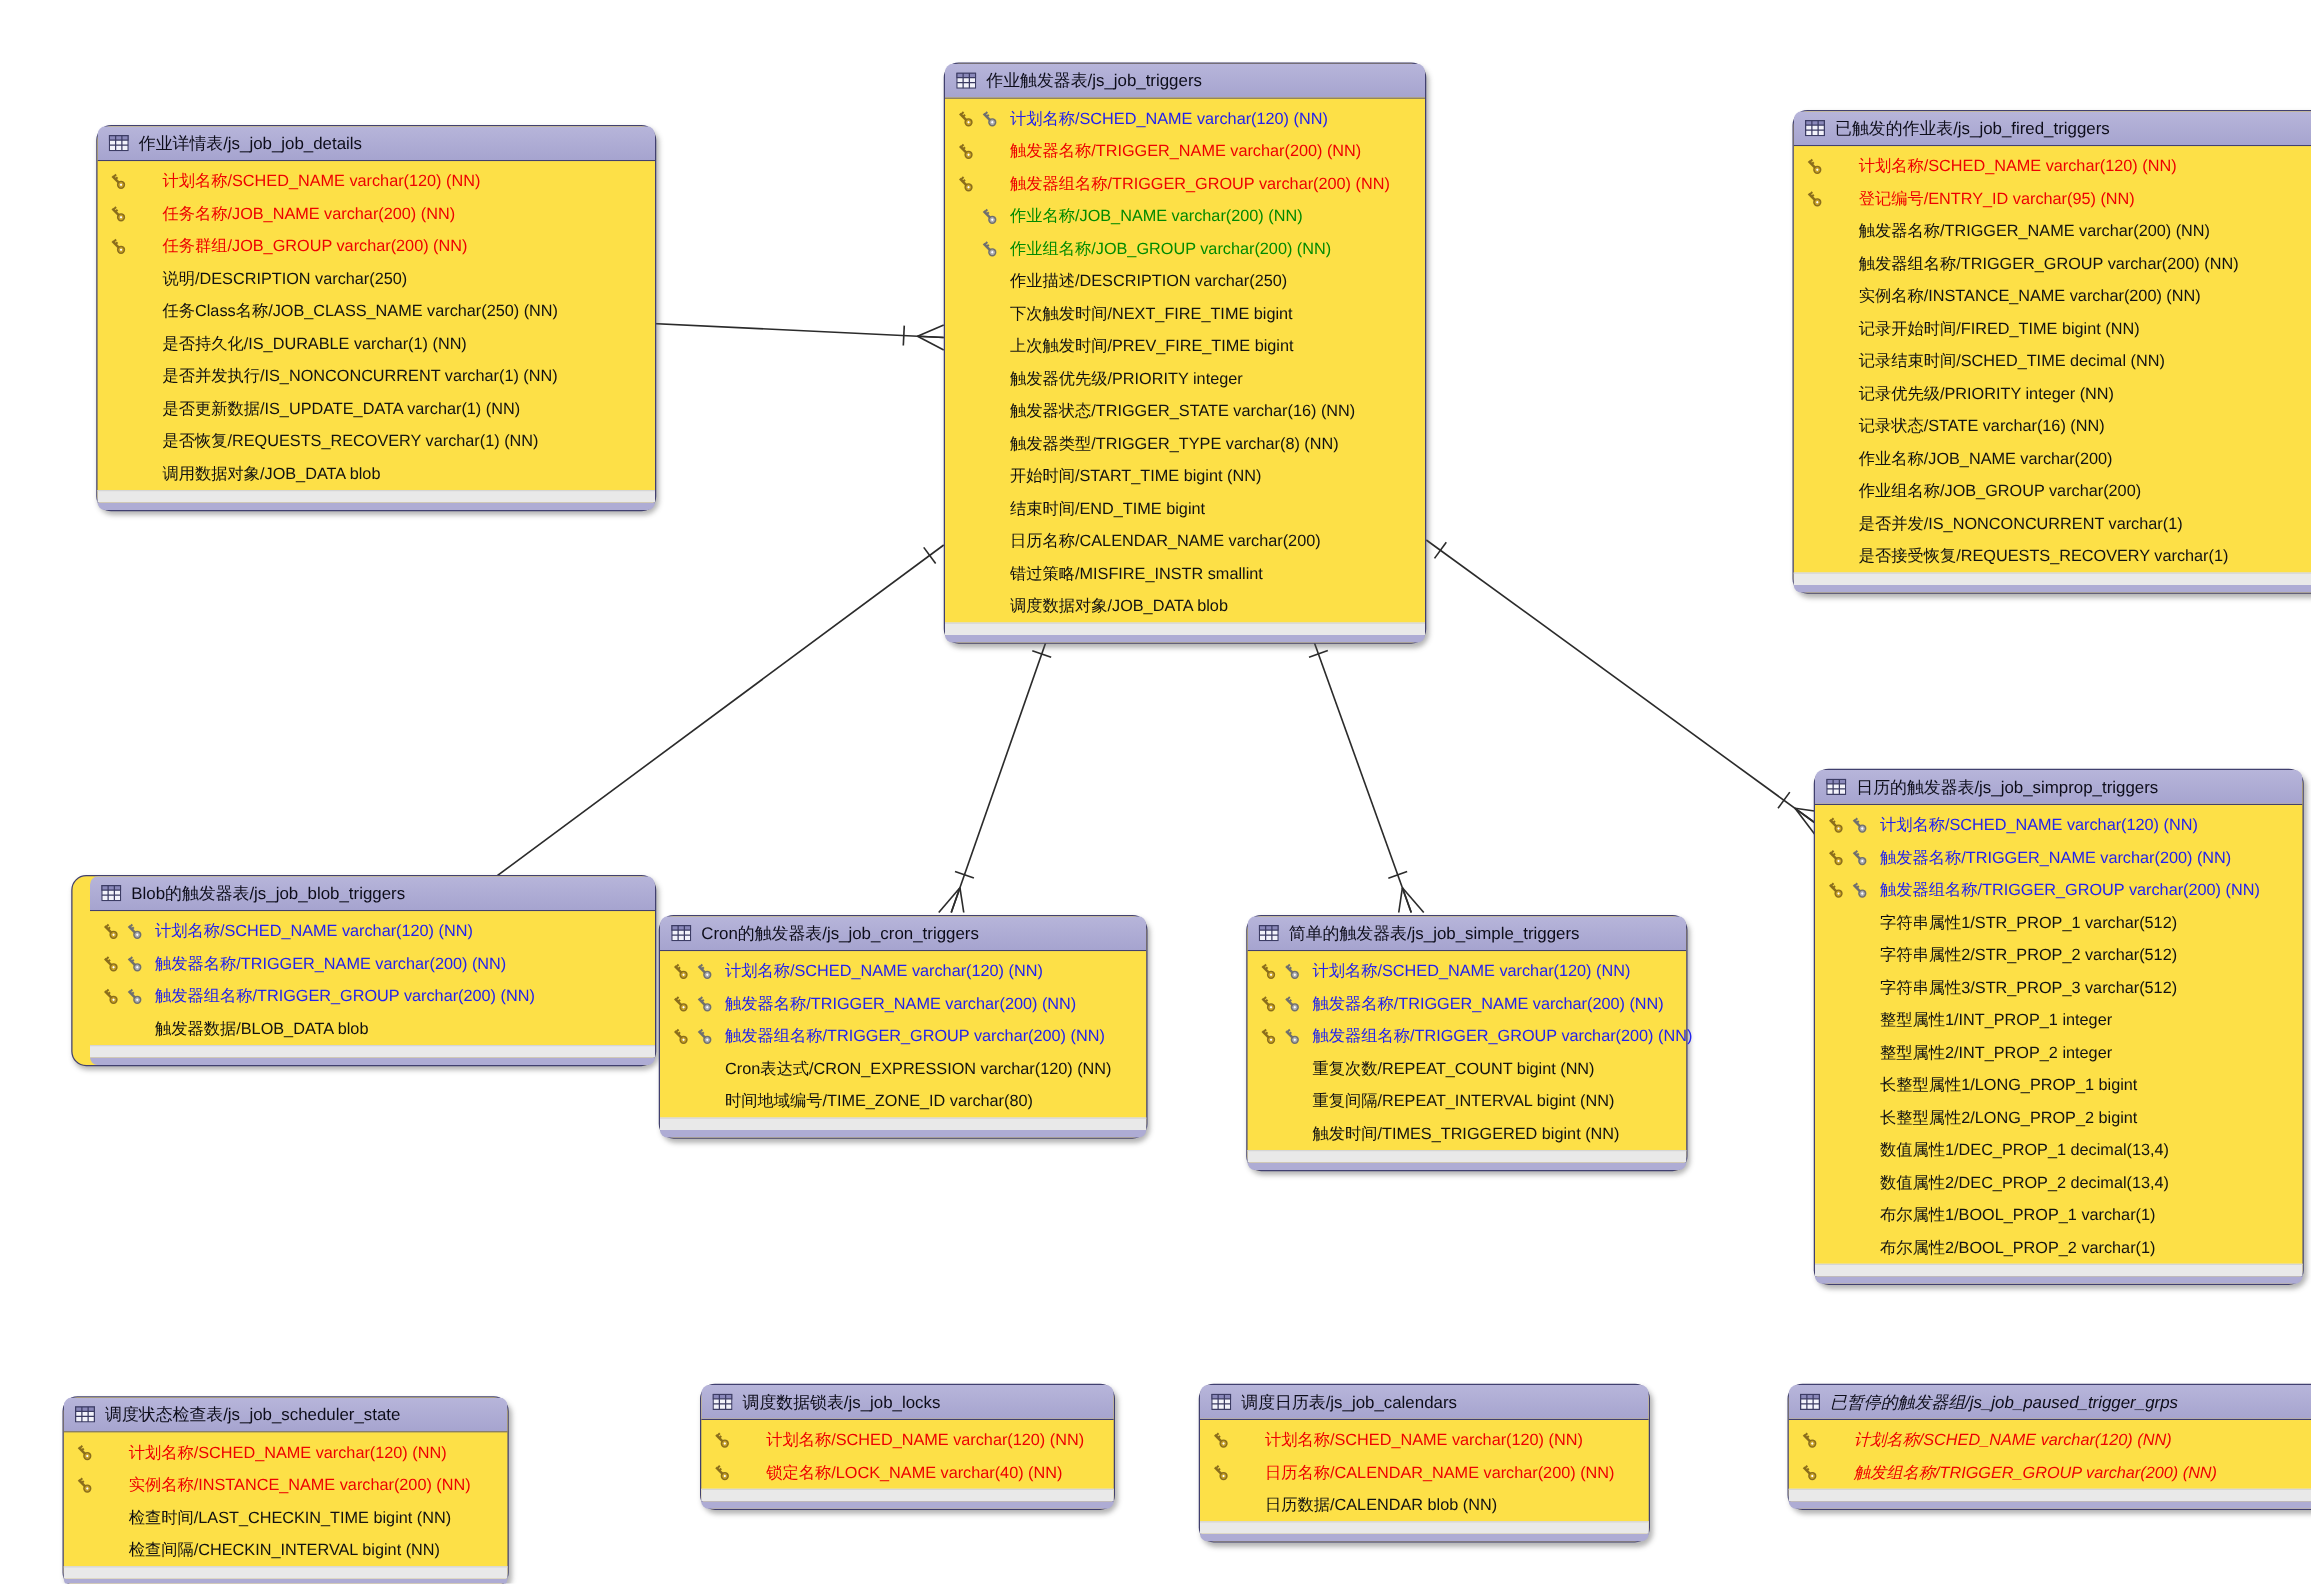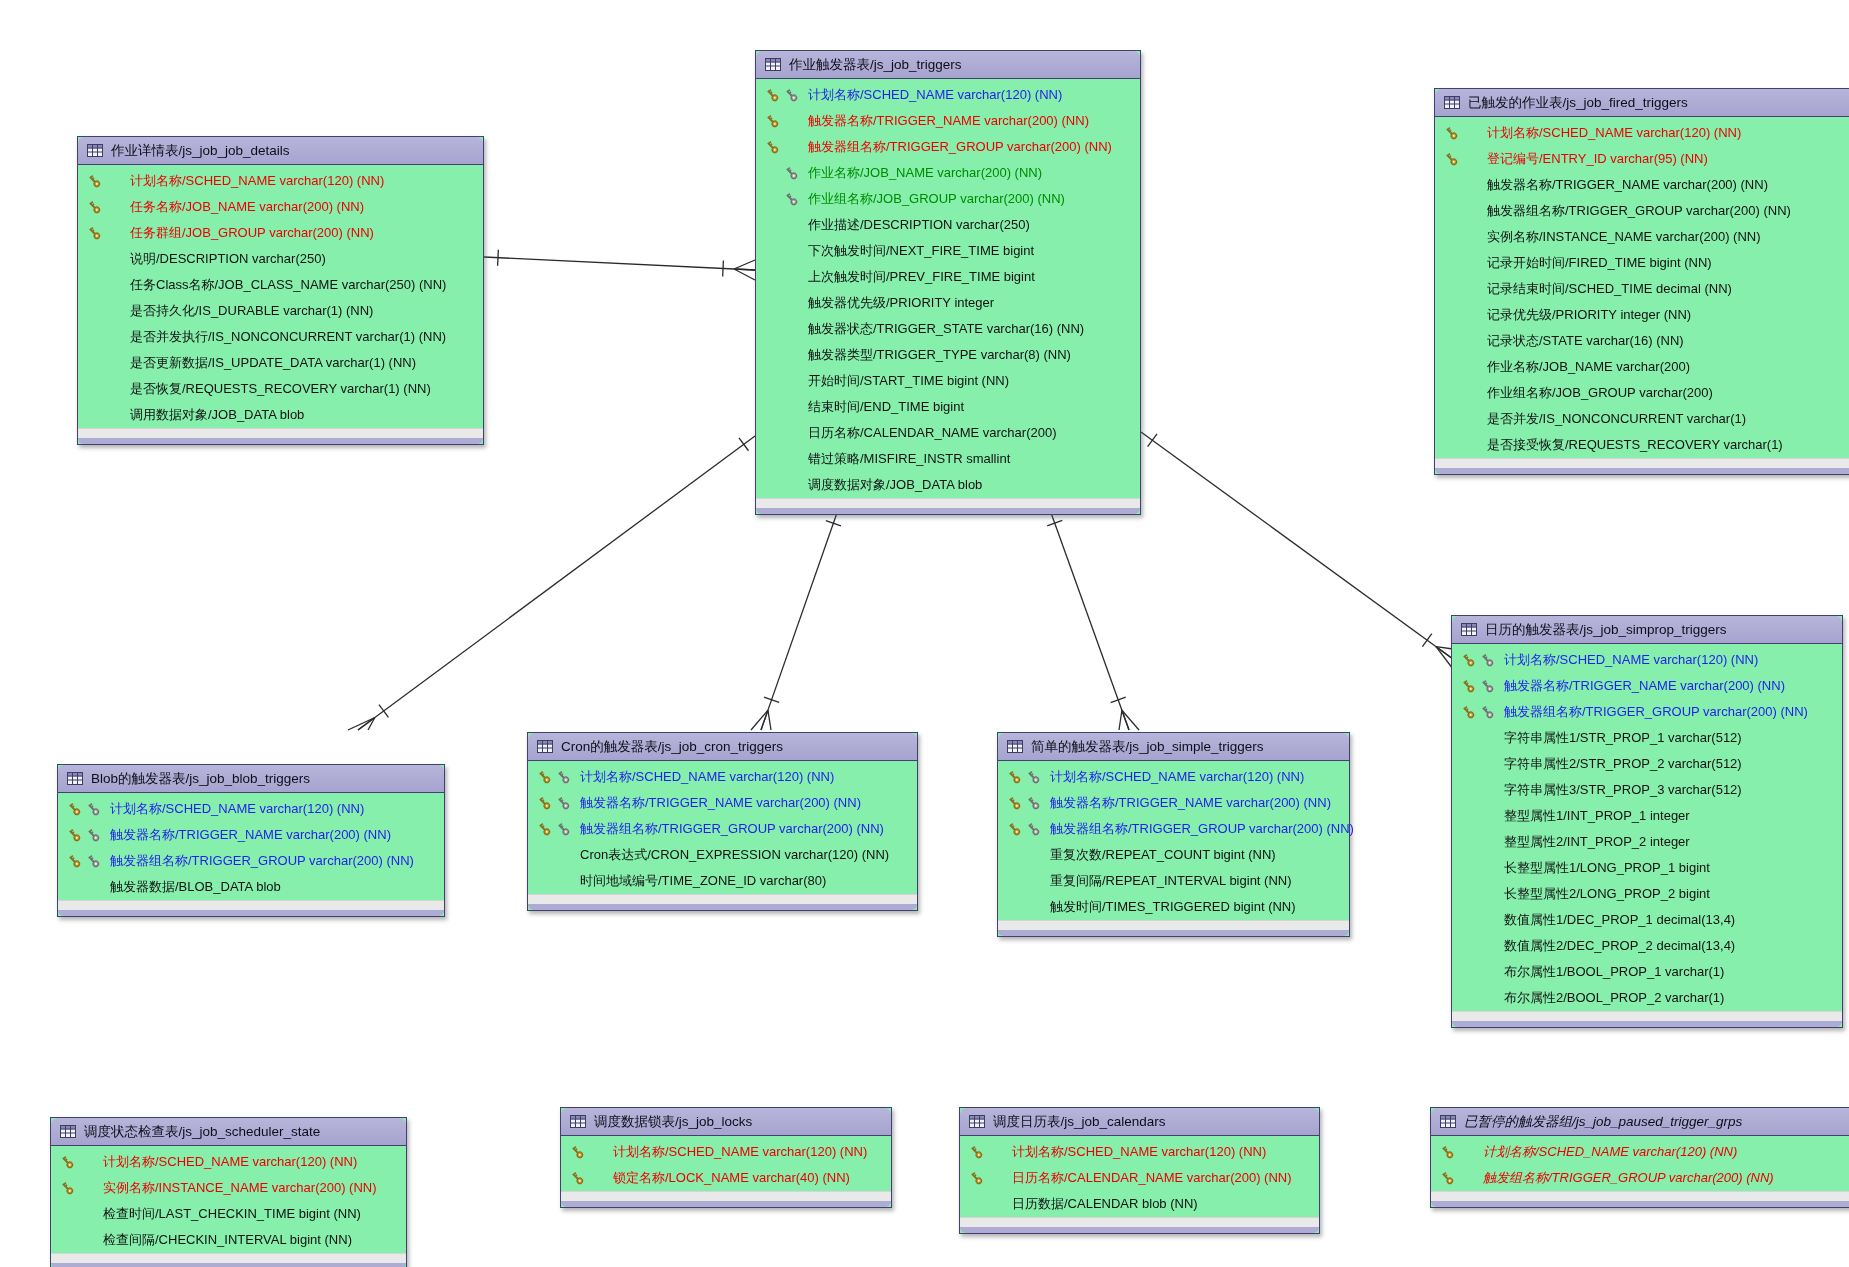--- a/index.html
+++ b/index.html
@@ -6,23 +6,23 @@
   #canvas{
     position:relative;
     width:1849px;height:1267px;
     background:#ffffff;
     font-family:"Liberation Sans","DejaVu Sans",sans-serif;
     overflow:hidden;
   }
   #rel-layer{position:absolute;left:0;top:0;width:1849px;height:1267px;}
   .ertable{
     position:absolute;
-    background:#86efac;
+    background:#fde047;
     border:1.5px solid #41406f;
-    border-radius:0;
+    border-radius:12px;
     box-shadow:2px 3px 4px rgba(90,90,90,.45);
     box-sizing:border-box;
   }
   .ertable .hd{
     display:flex;align-items:center;gap:8px;
     background:linear-gradient(#b7b5da,#a6a4cf);
     border-bottom:1.5px solid #41406f;
     border-radius:6.5px 6.5px 0 0;
     height:28px;
     padding:0 9px;
@@ -88,21 +88,21 @@
       </g>
       <g>
         <line x1="1141" y1="432" x2="1453" y2="659" stroke="#2b2b2b" stroke-width="1.3"></line>
         <line x1="1157.0273422444789" y1="433.767569115578" x2="1147.614129593776" y2="446.7055530231521" stroke="#2b2b2b" stroke-width="1.3"></line>
         <line x1="1431.8306385102032" y1="633.7045827448071" x2="1422.4174258595003" y2="646.6425666523812" stroke="#2b2b2b" stroke-width="1.3"></line>
         <line x1="1436.018896121309" y1="646.6451583959524" x2="1453" y2="669" stroke="#2b2b2b" stroke-width="1.3"></line>
         <line x1="1436.018896121309" y1="646.6451583959524" x2="1453" y2="649" stroke="#2b2b2b" stroke-width="1.3"></line>
         <line x1="1436.018896121309" y1="646.6451583959524" x2="1453" y2="659" stroke="#2b2b2b" stroke-width="1.3"></line>
       </g>
     </svg>
-<div class="ertable" style="left: 77px; top: 100px; width: 407px; margin-top: 36px;">
+<div class="ertable" style="left: 77px; top: 100px; width: 448px;">
       <div class="hd">
         <span style="display: inline-flex;">
           <svg width="16" height="13" viewBox="0 0 16 13">
     <rect x="0.5" y="0.5" width="15" height="12" fill="#f2f2fa" stroke="#3c3c64"></rect>
     <rect x="0.5" y="0.5" width="15" height="3.6" fill="#8a88ba" stroke="#3c3c64"></rect>
     <line x1="5.5" y1="0.5" x2="5.5" y2="12.5" stroke="#3c3c64"></line>
     <line x1="10.5" y1="0.5" x2="10.5" y2="12.5" stroke="#3c3c64"></line>
     <line x1="0.5" y1="8" x2="15.5" y2="8" stroke="#3c3c64"></line>
           </svg>
         </span>
@@ -472,21 +472,21 @@
         <div class="row">
           <span class="ftext c-black">布尔属性1/BOOL_PROP_1 varchar(1)</span>
         </div>
         <div class="row">
           <span class="ftext c-black">布尔属性2/BOOL_PROP_2 varchar(1)</span>
         </div>
       </div>
       <div class="ft1"></div>
       <div class="ft2"></div>
     </div>
-    <div class="ertable" style="left: 57px; top: 764px; width: 388px;">
+    <div class="ertable" style="left: 57px; top: 700px; width: 468px; padding-left: 14px;">
       <div class="hd">
         <span style="display: inline-flex;">
           <svg width="16" height="13" viewBox="0 0 16 13">
     <rect x="0.5" y="0.5" width="15" height="12" fill="#f2f2fa" stroke="#3c3c64"></rect>
     <rect x="0.5" y="0.5" width="15" height="3.6" fill="#8a88ba" stroke="#3c3c64"></rect>
     <line x1="5.5" y1="0.5" x2="5.5" y2="12.5" stroke="#3c3c64"></line>
     <line x1="10.5" y1="0.5" x2="10.5" y2="12.5" stroke="#3c3c64"></line>
     <line x1="0.5" y1="8" x2="15.5" y2="8" stroke="#3c3c64"></line>
           </svg>
         </span>

